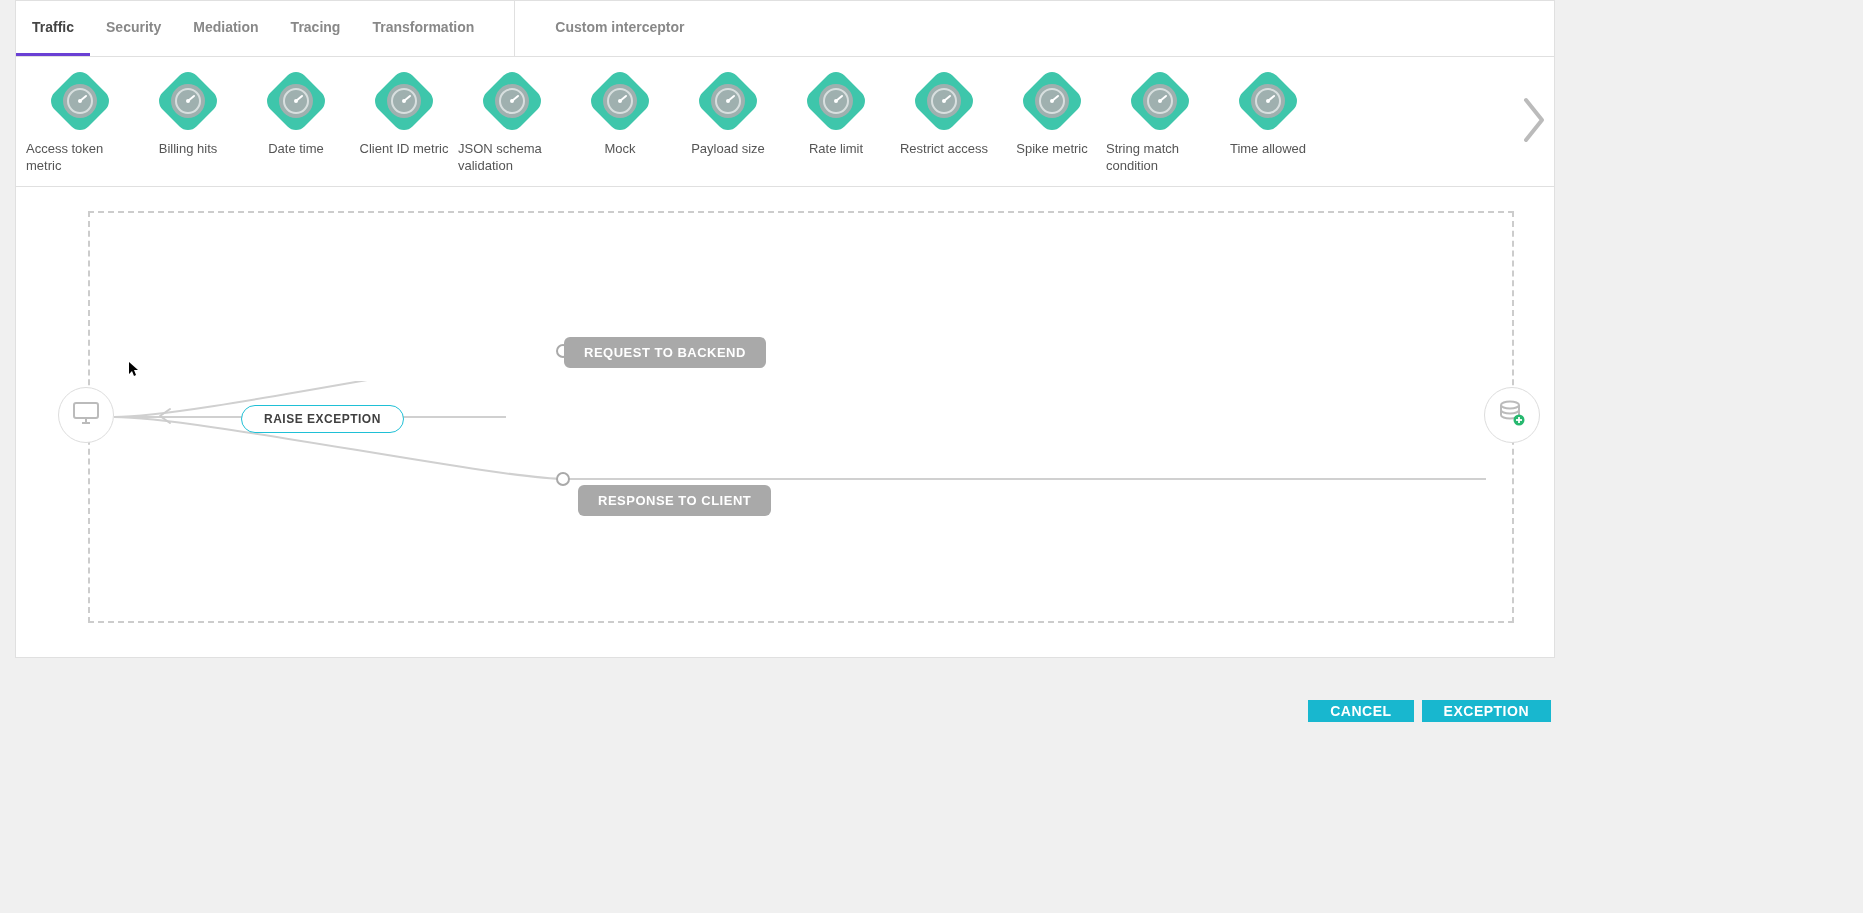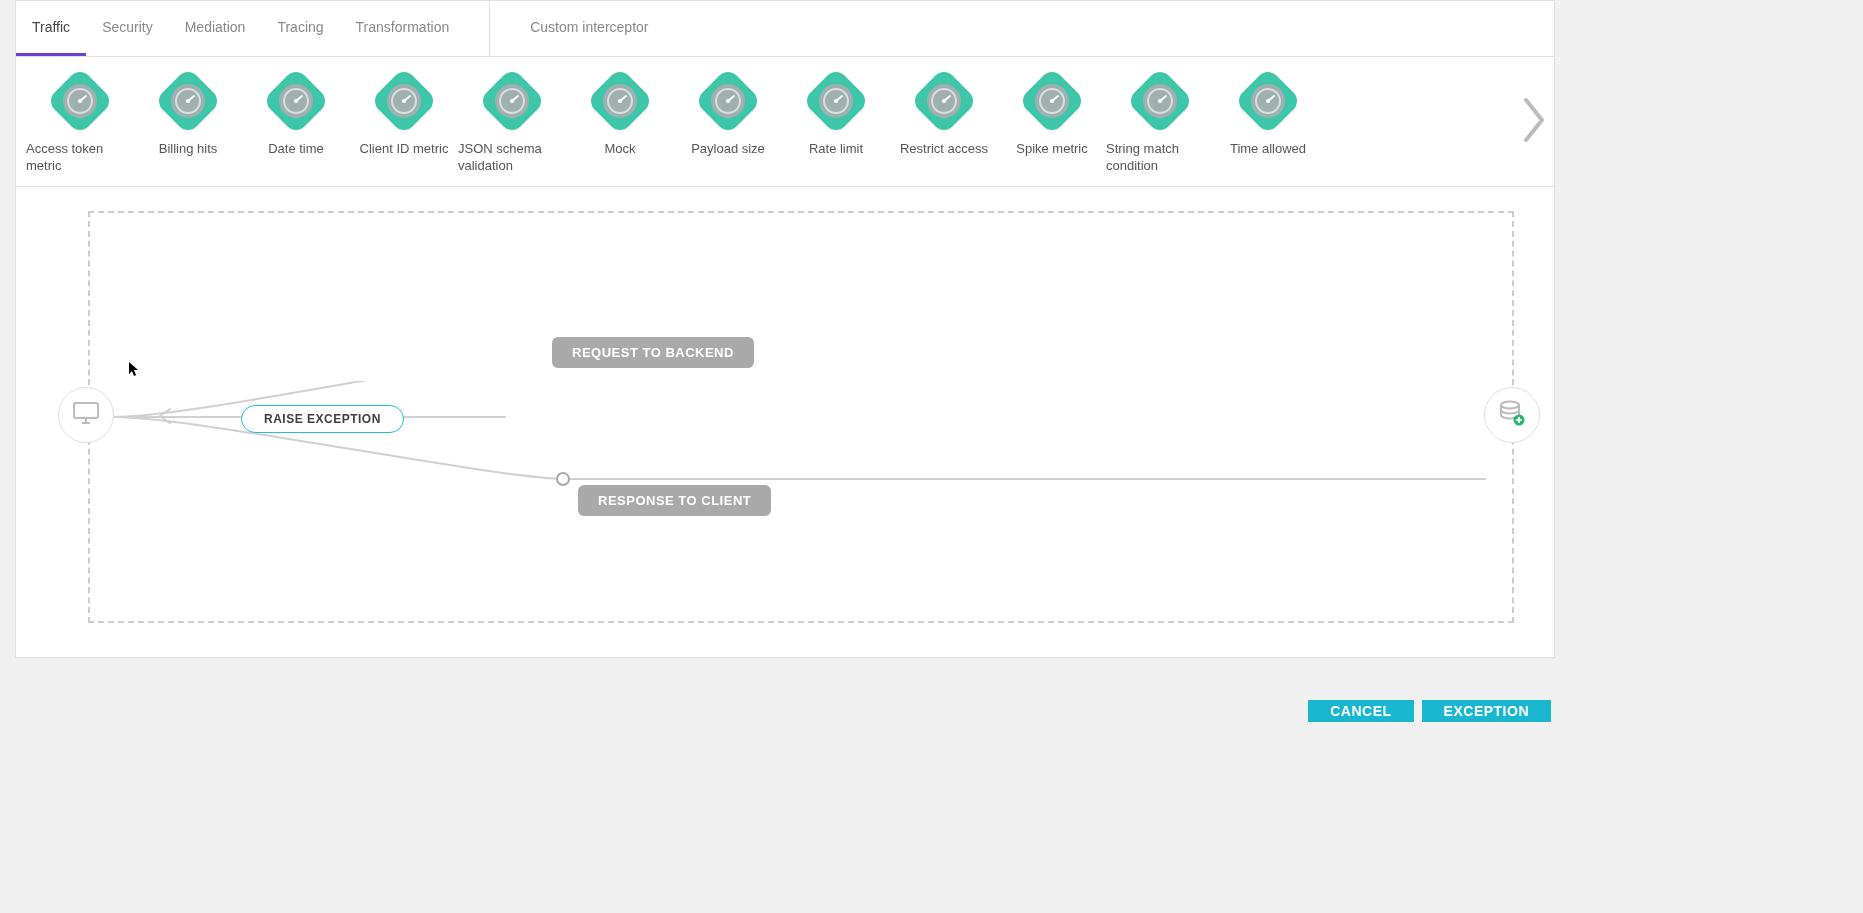--- a/index.html
+++ b/index.html
@@ -21,20 +21,21 @@
     position: relative;
   }
   .tab {
     padding: 0 16px;
     display: flex;
     align-items: center;
     color: #888;
     font-size: 14px;
     cursor: pointer;
     border-bottom: 3px solid transparent;
+    font-weight: bold;
   }
   .tab.active {
     color: #444;
     border-bottom: 3px solid #6a40d4;
   }
   .vsep {
     width: 1px;
     background: #e0e0e0;
     margin: 0 24px;
     height: 100%;
@@ -134,21 +135,21 @@
     white-space: nowrap;
   }
   .flow-dot {
     position: absolute;
     width: 14px; height: 14px;
     border: 2px solid #a9a9a9;
     background: #fff;
     border-radius: 50%;
   }
   .req-dot   { left: 540px; top: 343px; }
-  .req-label { left: 536px; top: 336px; }
+  .req-label { left: 548px; top: 336px; }
   .resp-dot  { left: 540px; top: 471px; }
   .resp-label{ left: 562px; top: 484px; text-align: right; }
 
   .raise-ex {
     position: absolute;
     left: 225px; top: 404px;
     border: 1px solid #1fc0d6;
     color: #404040;
     background: #fff;
     border-radius: 14px;

